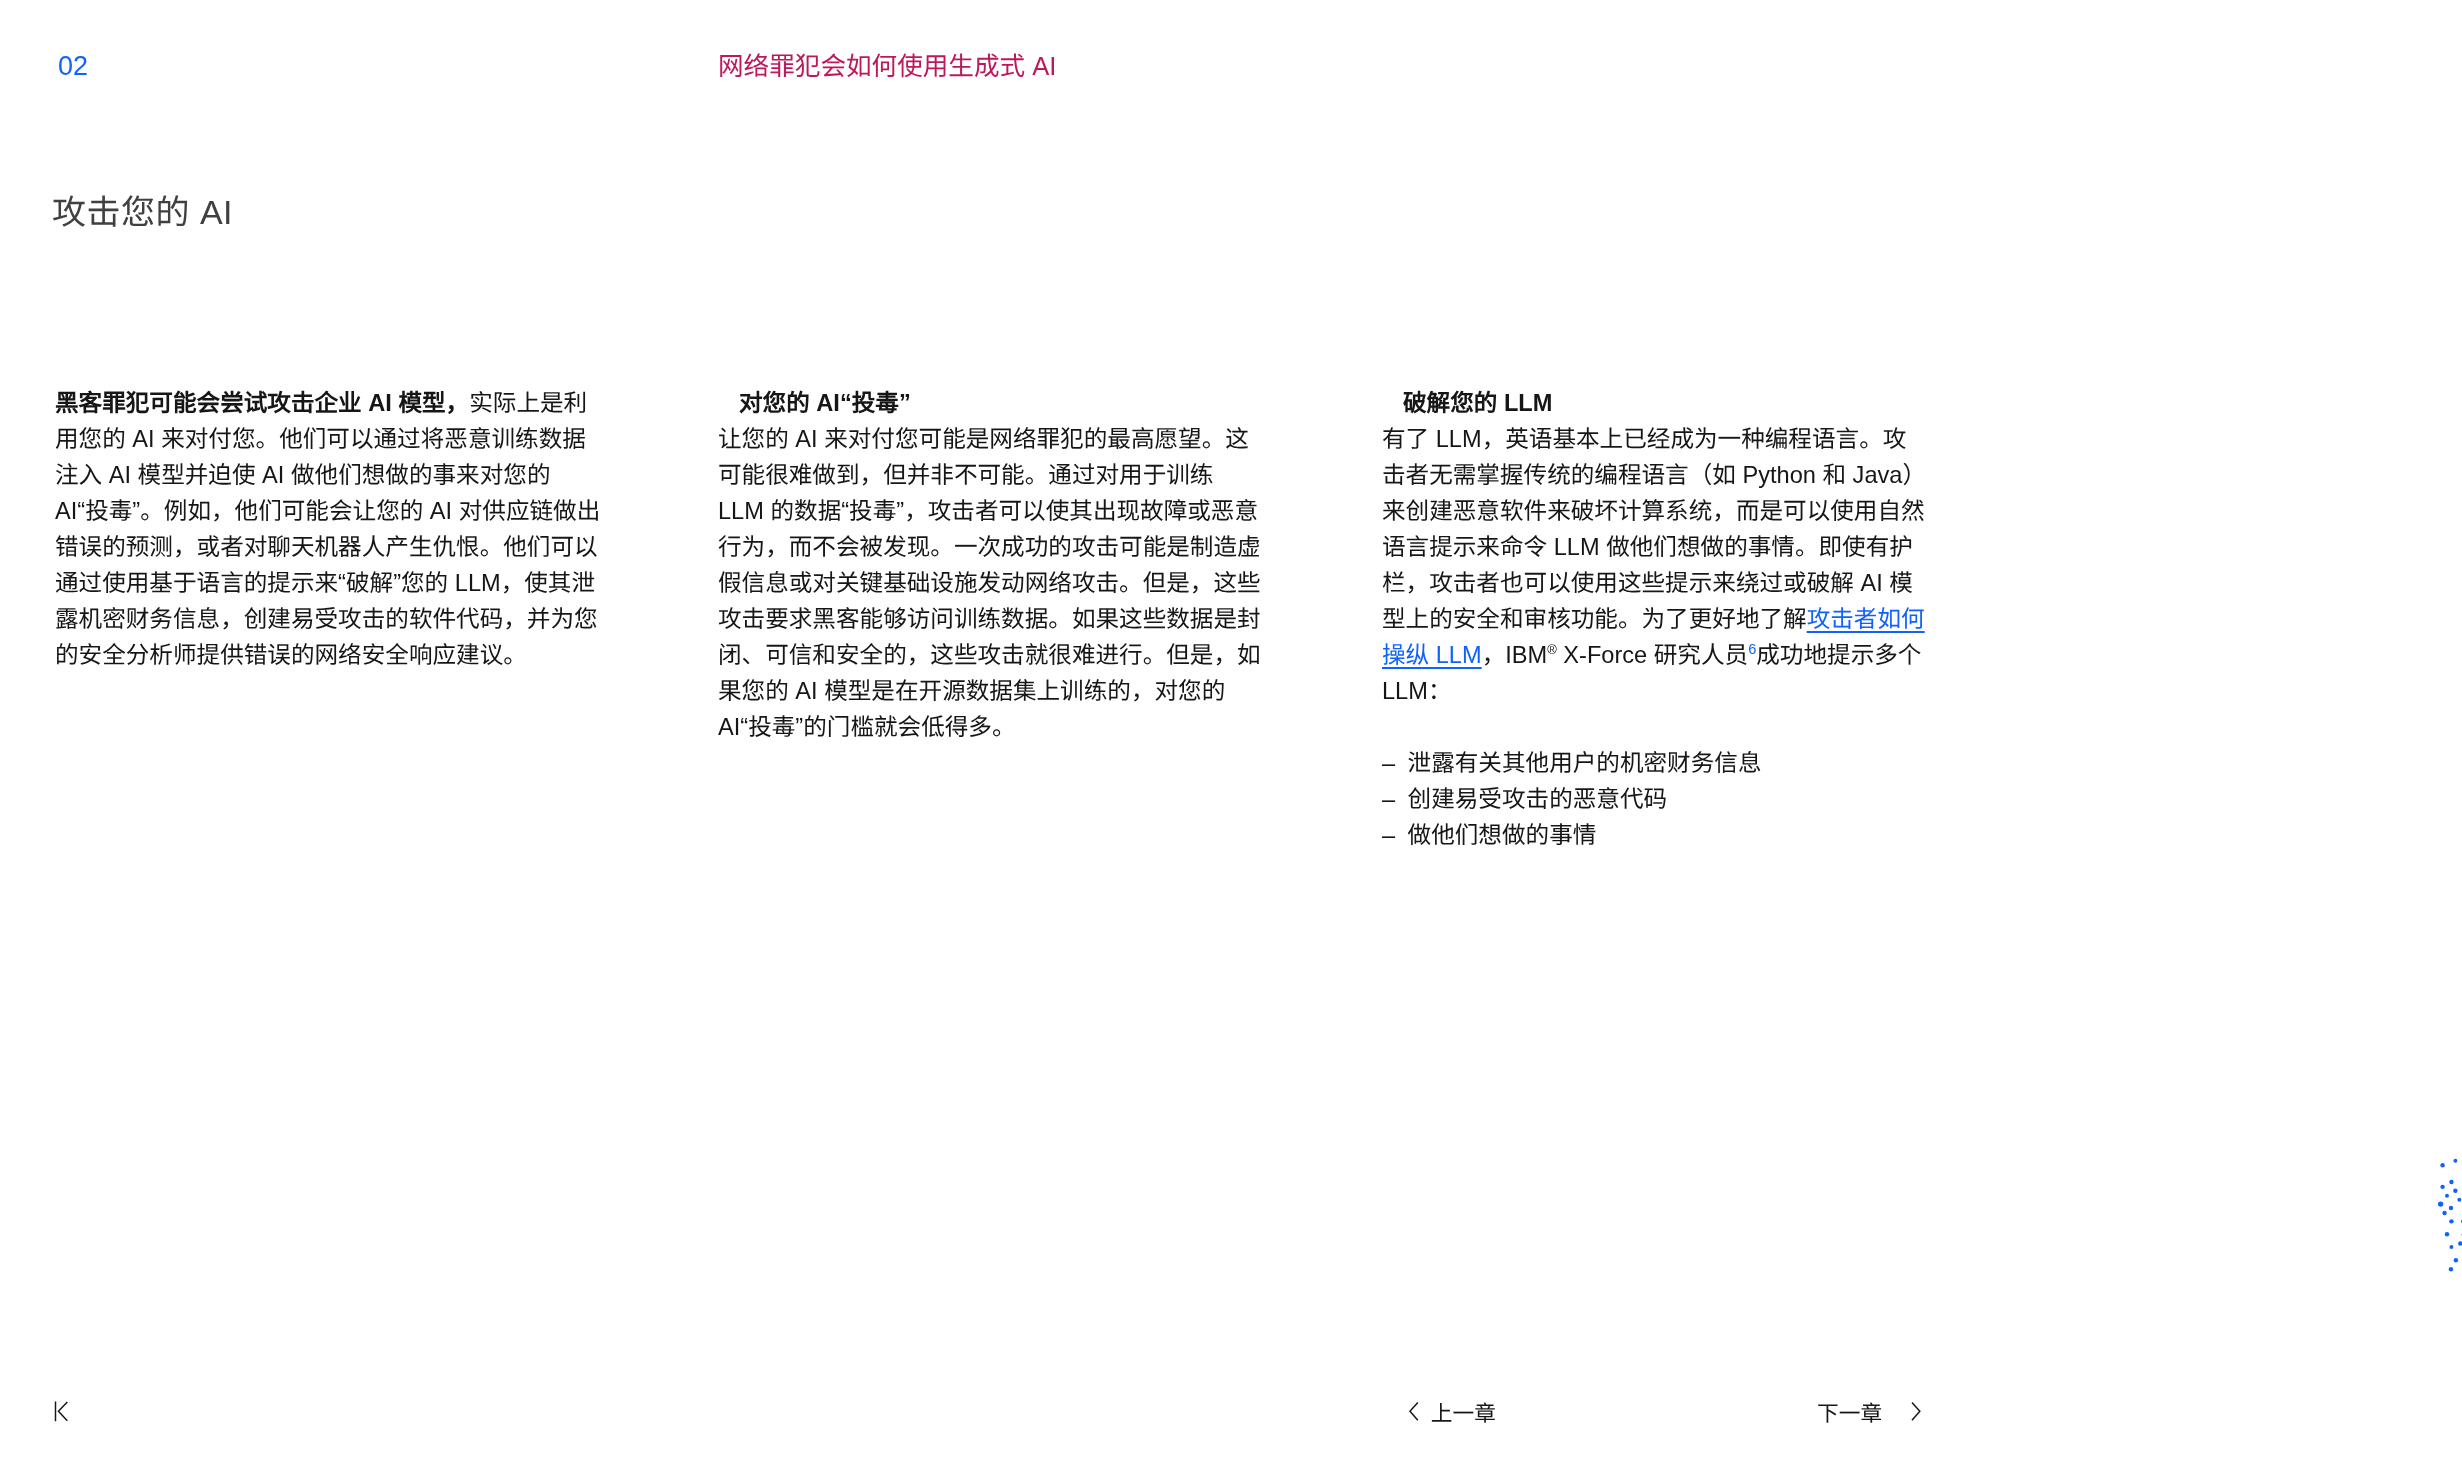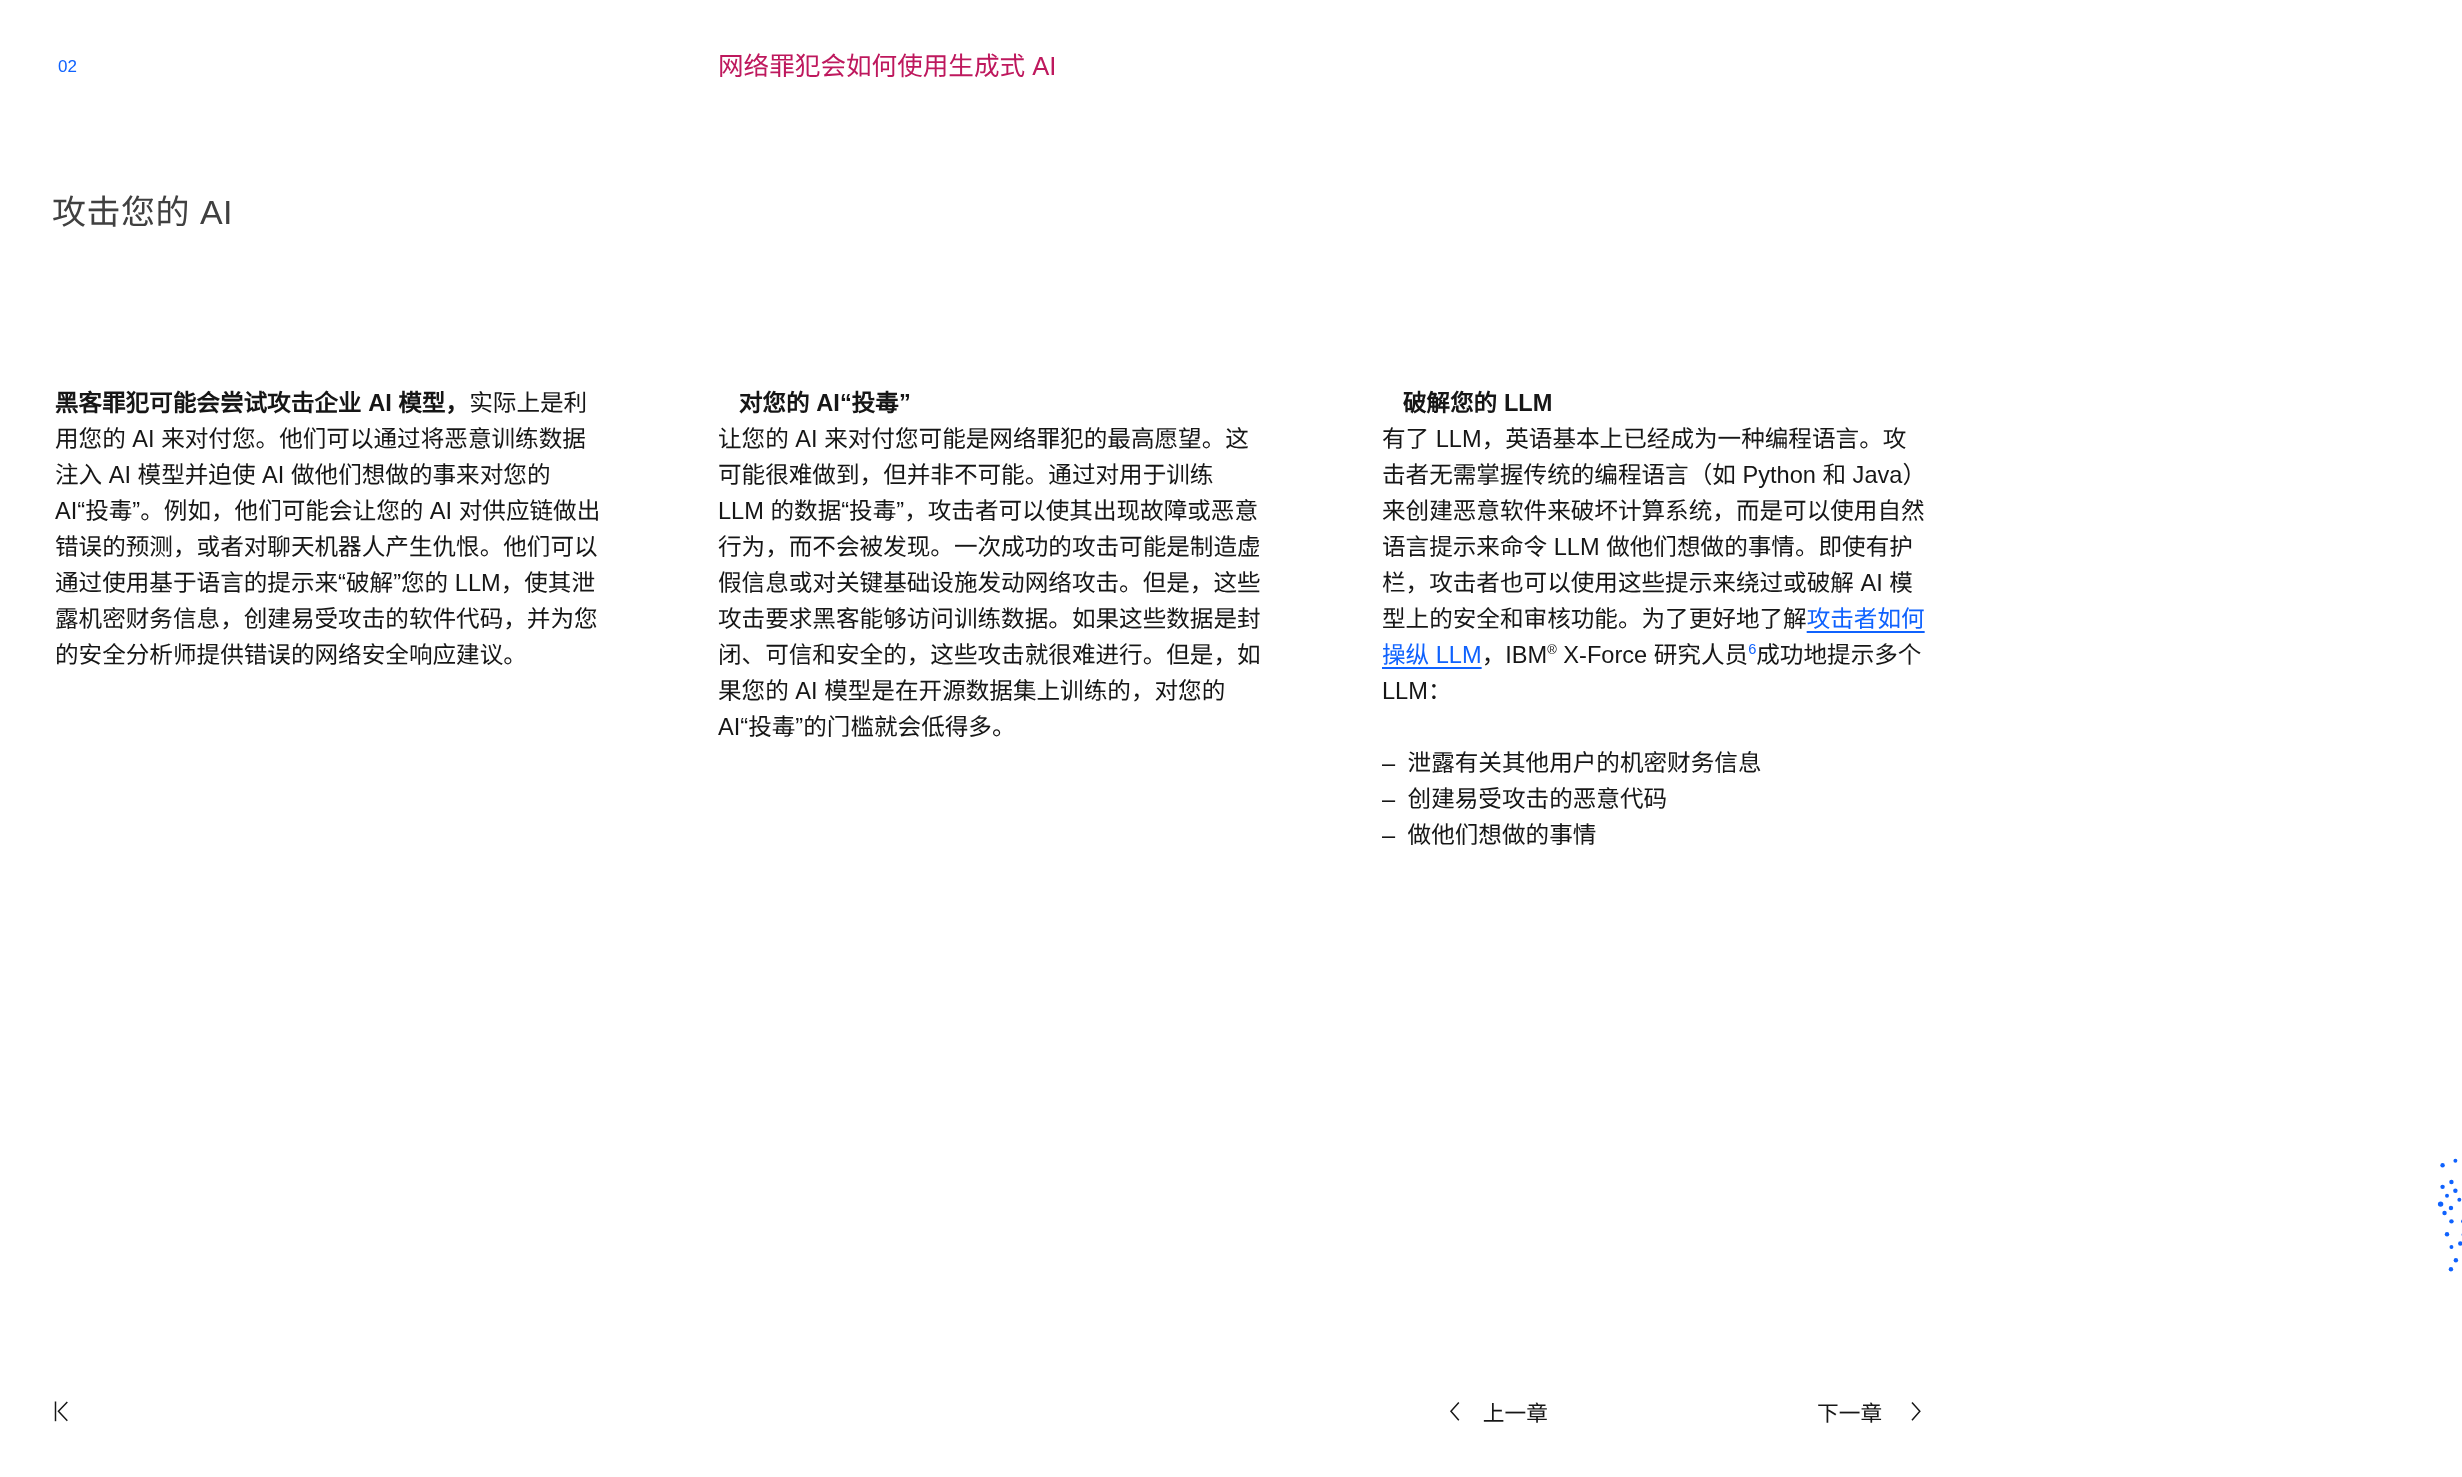--- a/index.html
+++ b/index.html
@@ -3,21 +3,21 @@
 <meta charset="utf-8">
 <style>
   html,body{margin:0;padding:0;}
   body{
     width:2626px;height:1477px;background:#ffffff;
     font-family:"Liberation Sans","DejaVu Sans",sans-serif;
     color:#161616;position:relative;overflow:hidden;
   }
   .abs{position:absolute;}
   
-  .section-num{left:58px;top:52px;font-size:17px;line-height:29.5px;color:#0f62fe;}
+  .section-num{left:58px;top:52px;font-size:27px;line-height:29.5px;color:#0f62fe;}
   .header-title{left:718px;top:52px;font-size:25.6px;line-height:29.5px;color:#be185d;}
   
   .page-title{left:52px;top:193px;font-size:34px;line-height:39px;font-weight:300;margin:0;letter-spacing:0.5px;color:#404040;}
   
   .col{top:385px;width:546px;font-size:23.6px;line-height:36px;color:#161616;}
   .col-1{left:55px;}
   .col-2{left:718px;}
   .col-3{left:1382px;}
   .col p{margin:0;}
   .col .heading{font-weight:bold;margin-left:21px;}
@@ -25,21 +25,21 @@
   a.body-link{color:#0f62fe;text-decoration:underline;text-decoration-thickness:2px;text-underline-offset:4.4px;cursor:pointer;}
   sup.reg{font-size:0.55em;vertical-align:super;line-height:0;}
   sup.fn{font-size:0.62em;vertical-align:super;line-height:0;color:#0f62fe;cursor:pointer;}
   ul.bullets{list-style:none;margin:36px 0 0 0;padding:0;}
   ul.bullets li{display:flex;margin:0;}
   ul.bullets .dash{width:25.6px;flex:0 0 25.6px;}
   
   .footer-item{top:1400px;height:23.6px;display:flex;align-items:center;font-size:21.7px;color:#161616;background:none;border:none;padding:0;}
   .btn{cursor:pointer;}
   .first-btn{left:54px;}
-  .prev-btn{left:1448px;gap:22px;}
+  .prev-btn{left:1407px;gap:11px;}
   .next-btn{left:1817px;gap:28px;}
   .chev{display:block;}
   
   .deco{left:2435px;top:1142px;}
 </style>
 </head>
 <body>
 
 <span class="abs section-num">02</span>
 <span class="abs header-title">网络罪犯会如何使用生成式 AI</span>

